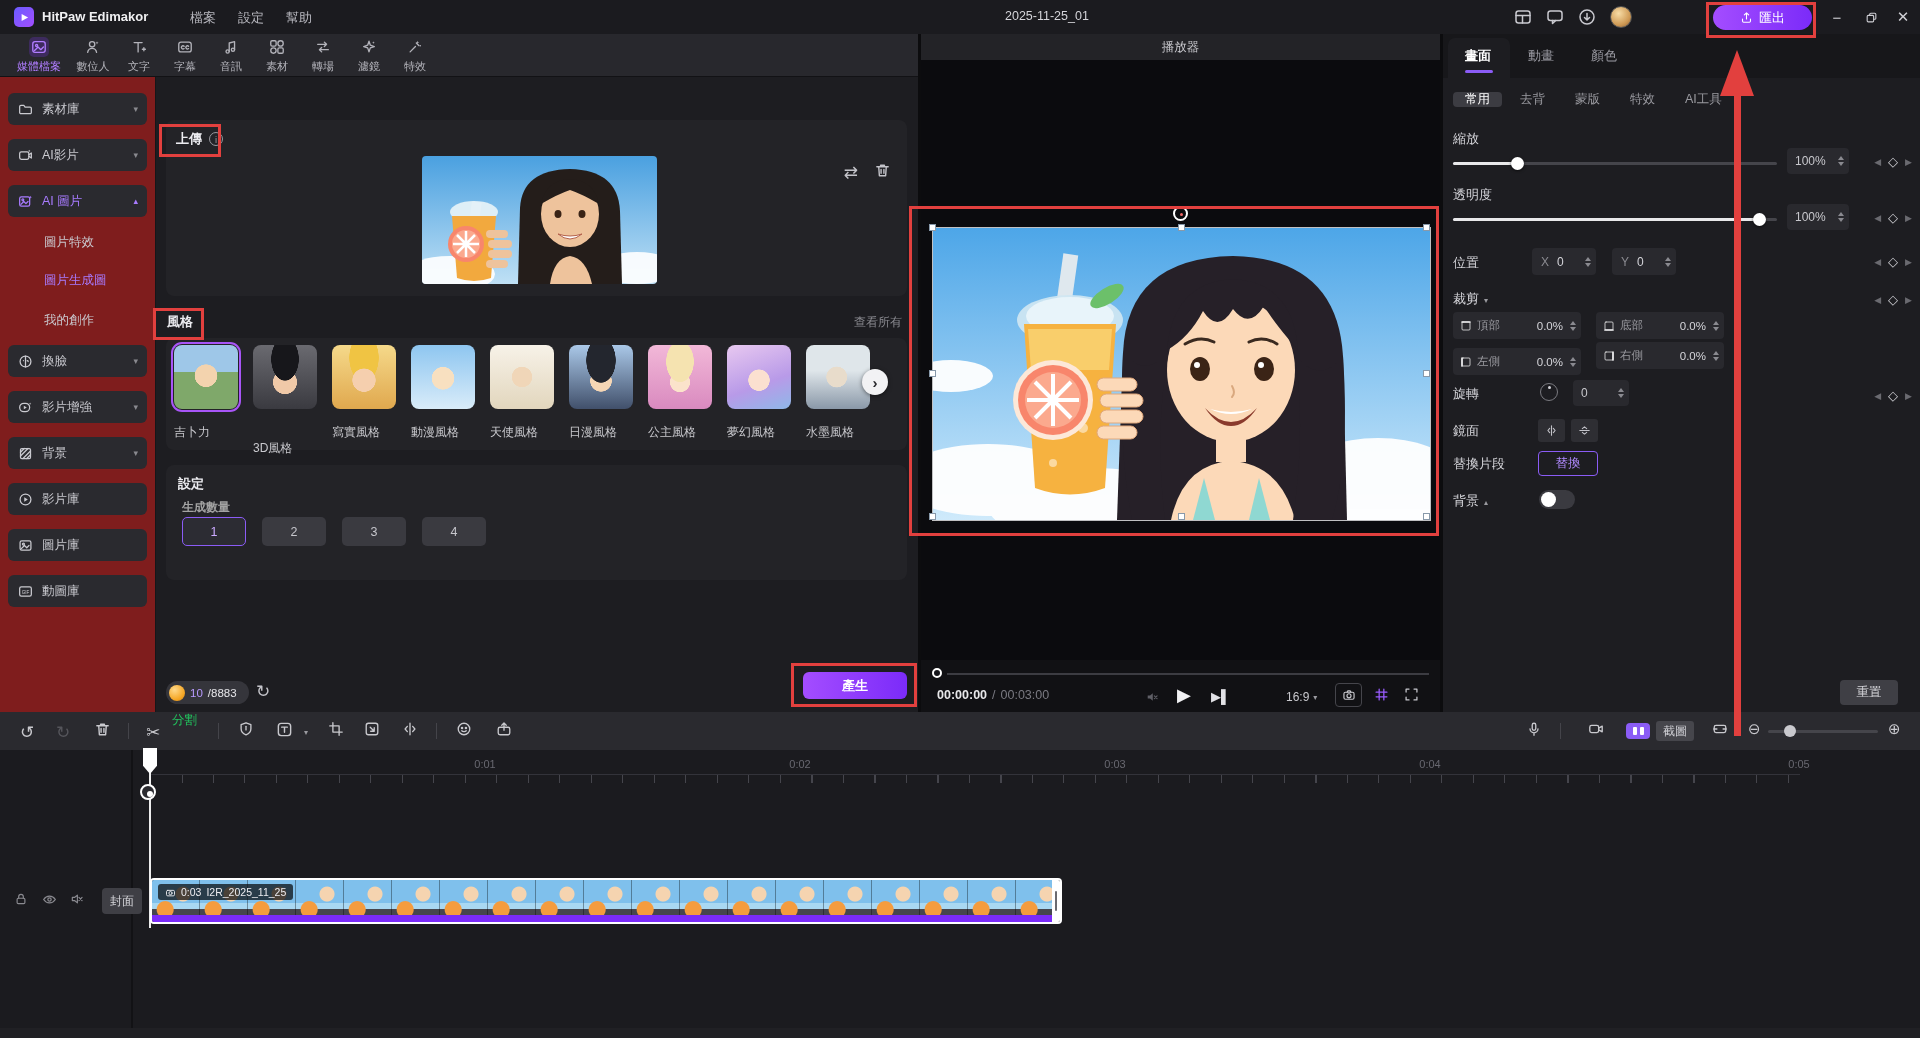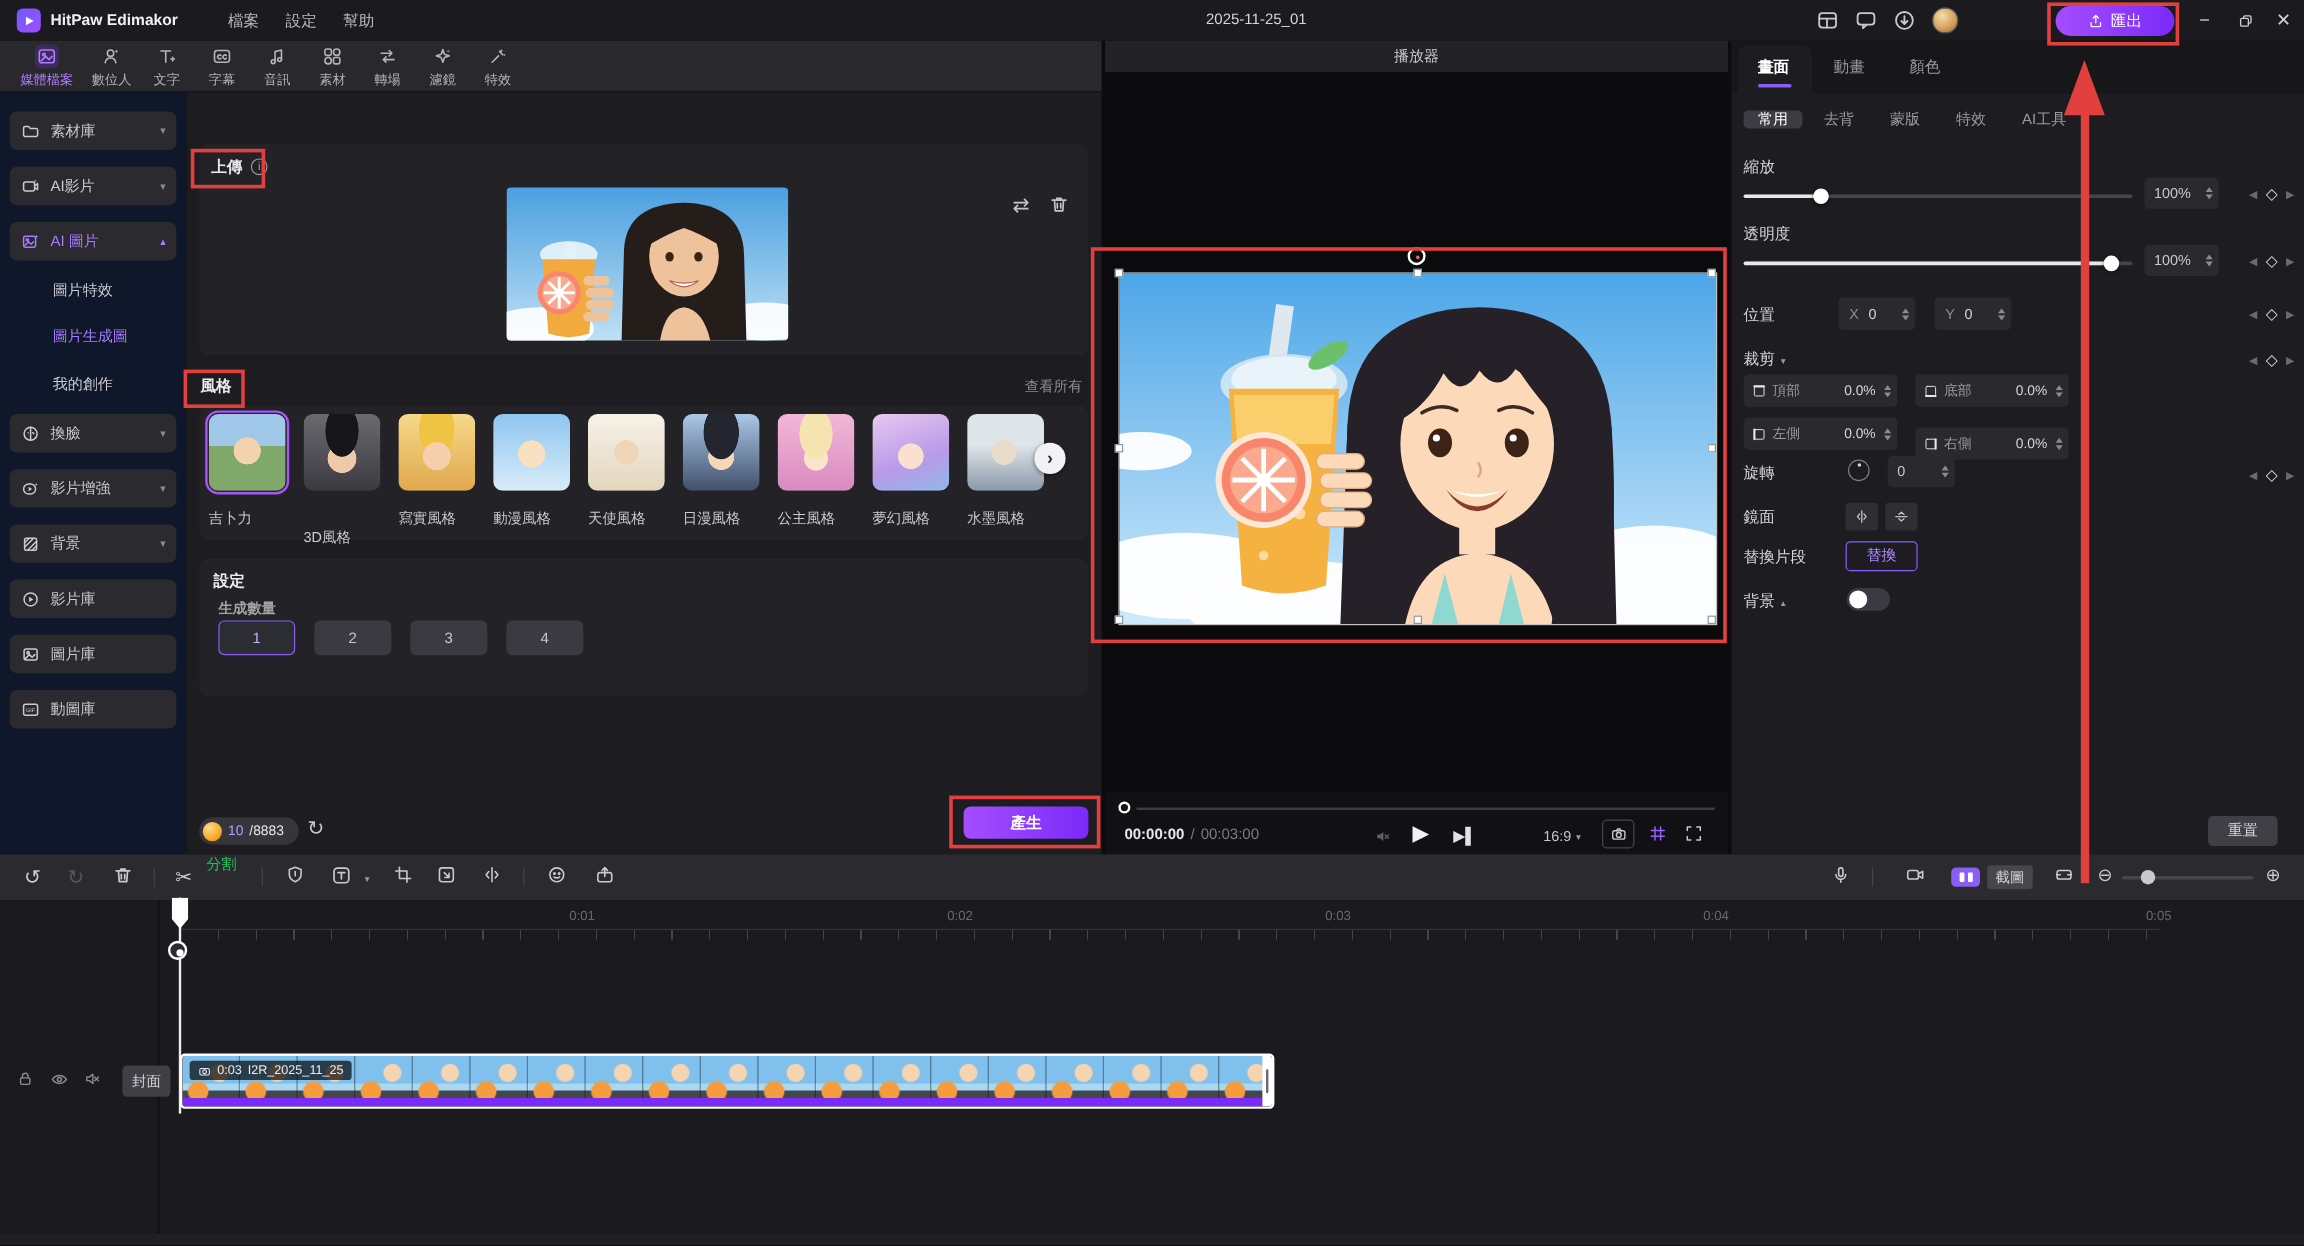--- a/index.html
+++ b/index.html
@@ -21,21 +21,21 @@
 
   
   .topbar { position:absolute; left:0; top:34px; width:918px; height:43px; background:#28282d; border-bottom:1px solid #121215; display:flex; align-items:center; padding-left:8px; }
   .tb-item { min-width:46px; height:40px; display:flex; flex-direction:column; align-items:center; justify-content:center; gap:2px; color:#b3b3ba; }
   .tb-item .ticon { font-size:16px; width:20px; height:20px; display:flex; align-items:center; justify-content:center; }
   .tb-item .tlabel { font-size:11px; }
   .tb-item.active { color:#b07dff; min-width:62px; }
   .tb-item.active .ticon { background:#3d2b5e; border-radius:5px; }
 
   
-  .sidebar { position:absolute; left:0; top:77px; width:155px; height:635px; background:#0f172a; padding-top:16px; }
+  .sidebar { position:absolute; left:0; top:77px; width:155px; height:635px; background:#7f1d1d; padding-top:16px; }
   .sb-item { height:32px; margin:0 8px 14px 8px; background:#2a2a2f; border-radius:6px; display:flex; align-items:center; gap:8px; padding:0 9px; font-size:12.5px; color:#cacad0; position:relative; }
   .sb-item .sicon { font-size:15px; width:17px; height:17px; display:flex; align-items:center; justify-content:center; }
   .sb-item .chev { position:absolute; right:9px; font-size:9px; color:#8a8a90; }
   .sb-item.active { color:#a87bff; }
   .sb-item.active .chev { color:#a87bff; }
   .sb-child { height:30px; margin:0 8px 8px 8px; background:none; display:flex; align-items:center; padding-left:36px; font-size:12.5px; color:#cacad0; }
   .sb-child.active { color:#a87bff; }
   .mb10 { margin-bottom:10px !important; }
 
   
@@ -747,21 +747,21 @@
               <path d="M3 3v12" stroke-width="2.6"></path>
             </svg>
           </span>
           <span class="clab">左側</span>
           <span class="cval">0.0%</span>
           <span class="stepper">
             <i class="up"></i>
             <i class="dn"></i>
           </span>
         </span>
-        <span class="cropbox" style="left: 153px; top: 322px; text-align: right;">
+        <span class="cropbox" style="left: 153px; top: 308px; text-align: right;">
           <span>
             <svg class="ic" viewBox="0 0 18 18" style="width:12px;height:12px" stroke="currentColor" fill="none" stroke-width="1.5" stroke-linecap="round" stroke-linejoin="round">
               <rect x="3" y="3" width="12" height="12" rx="1.5" stroke-width="1.2"></rect>
               <path d="M15 3v12" stroke-width="2.6"></path>
             </svg>
           </span>
           <span class="clab">右側</span>
           <span class="cval">0.0%</span>
           <span class="stepper">
             <i class="up"></i>

